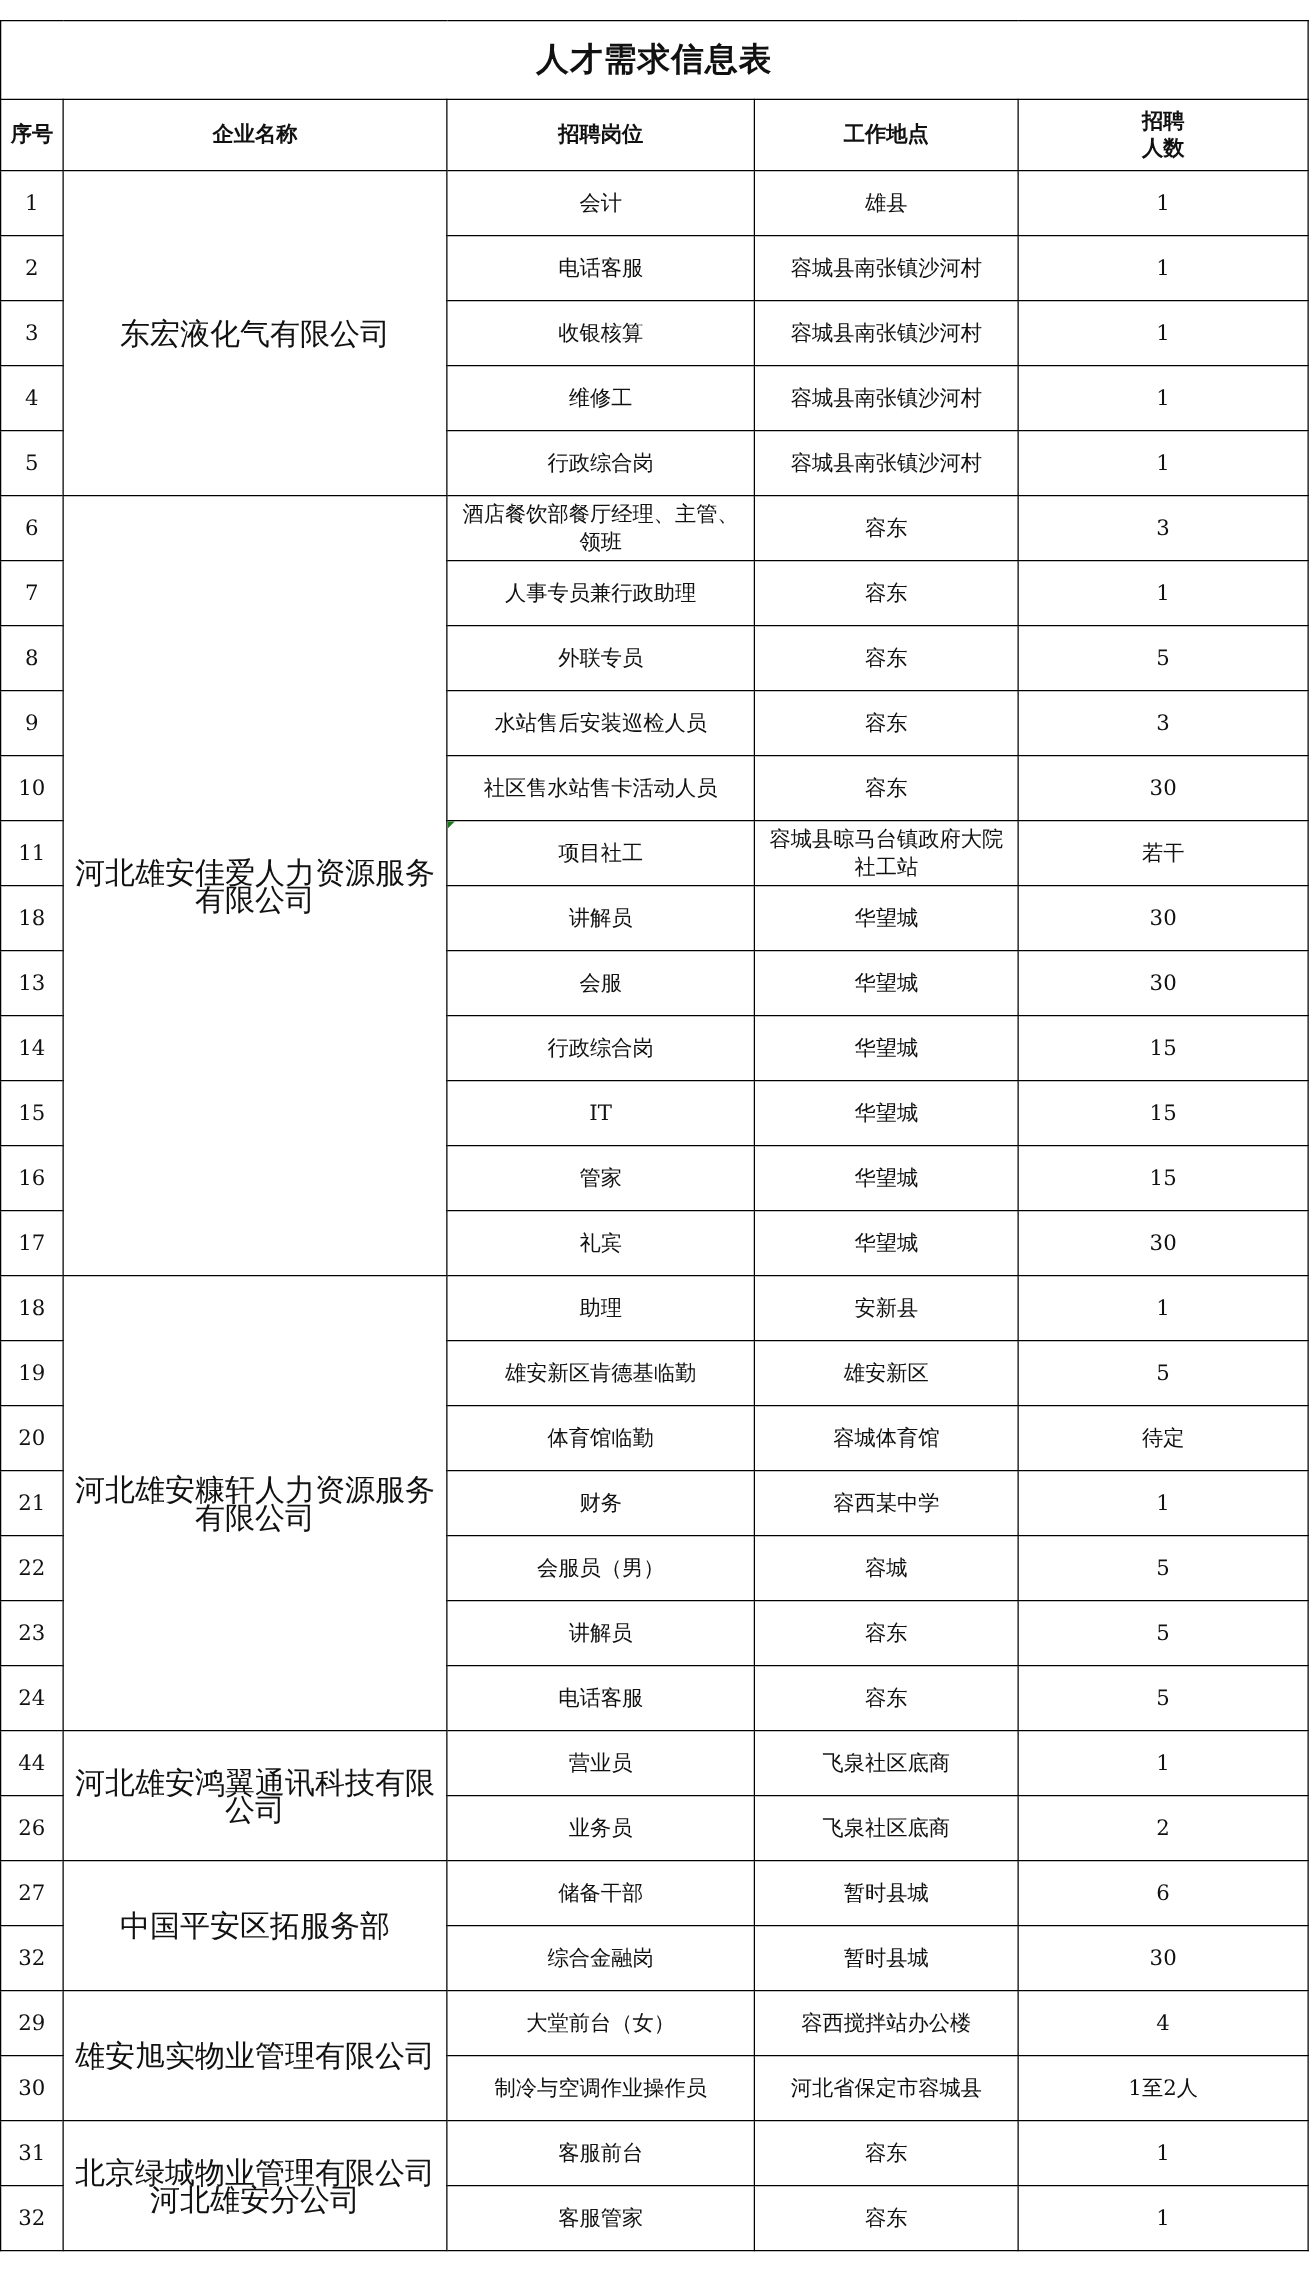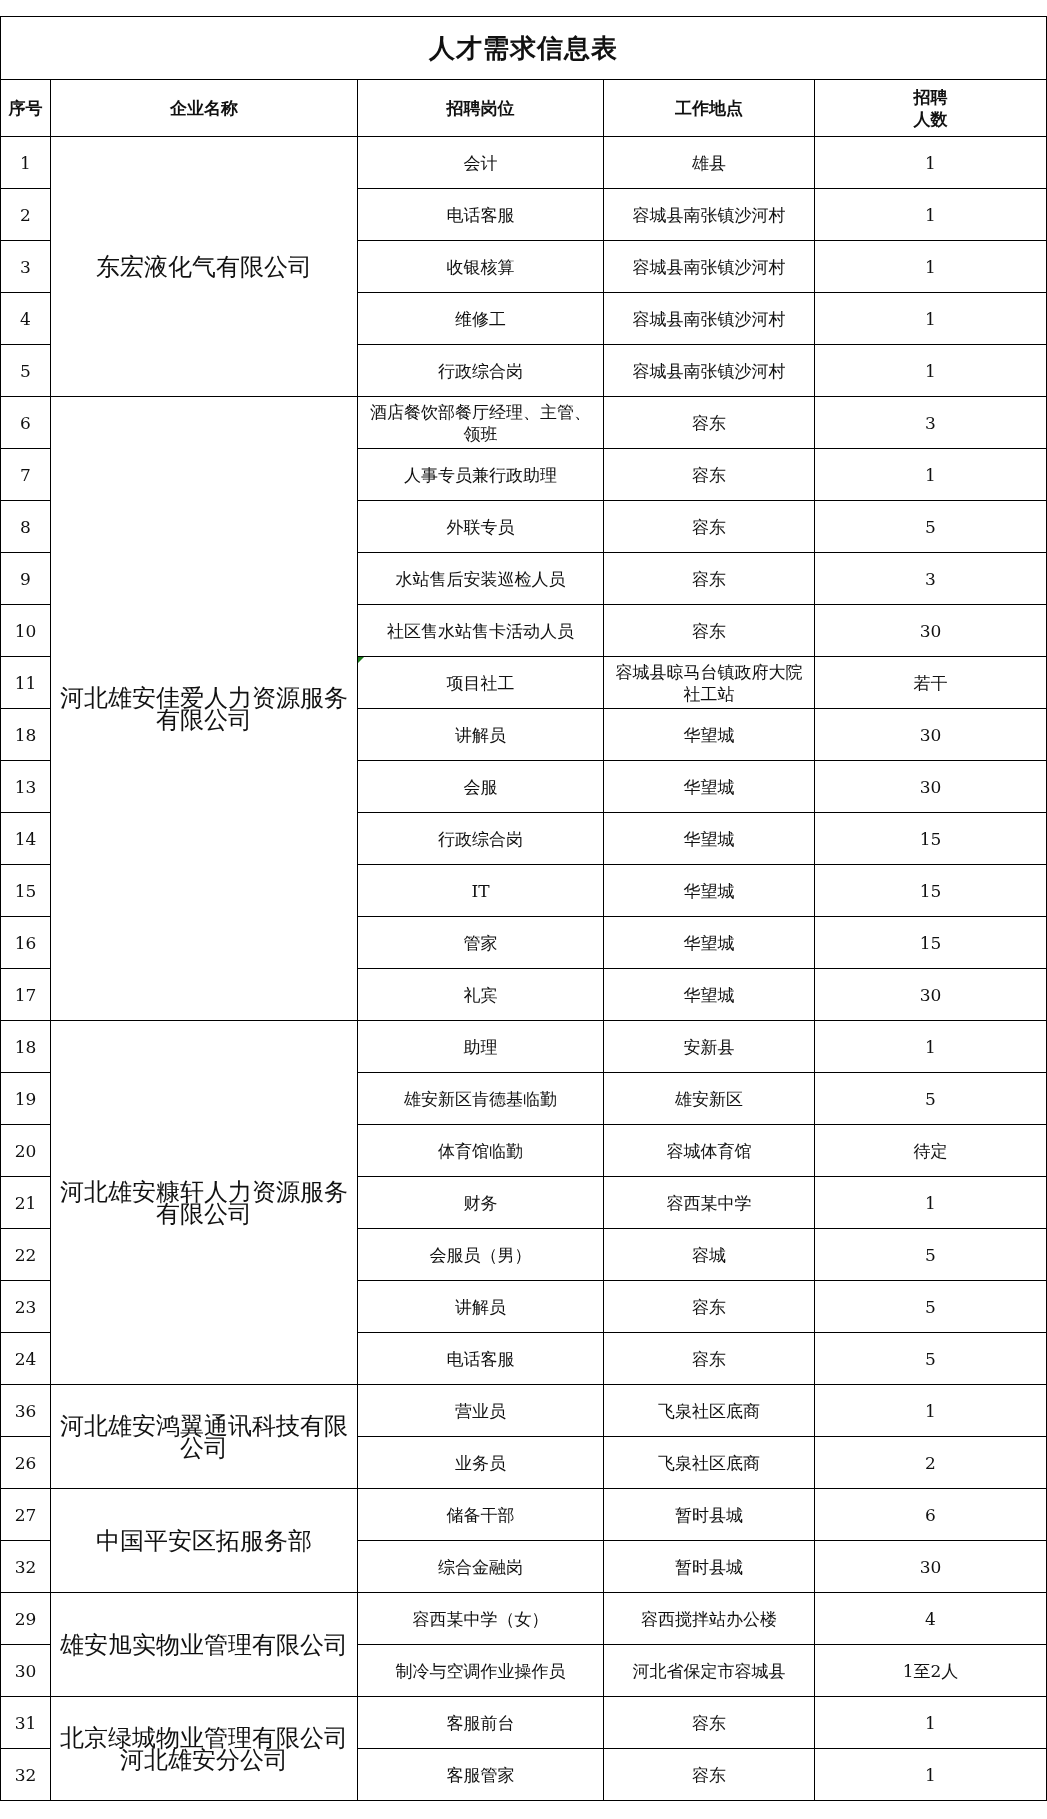--- a/index.html
+++ b/index.html
@@ -201,21 +201,21 @@
       <td>5</td>
     </tr>
     <tr class="data-row">
       <td class="seq">24</td>
       <td class="pos">电话客服</td>
       <td>容东</td>
       <td>5</td>
     </tr>
 
     <tr class="data-row">
-      <td class="seq">36</td>
+      <td class="seq">44</td>
       <td class="company" rowspan="2">河北雄安鸿翼通讯科技有限公司</td>
       <td class="pos">营业员</td>
       <td>飞泉社区底商</td>
       <td>1</td>
     </tr>
     <tr class="data-row">
       <td class="seq">26</td>
       <td class="pos">业务员</td>
       <td>飞泉社区底商</td>
       <td>2</td>
@@ -231,21 +231,21 @@
     <tr class="data-row">
       <td class="seq">32</td>
       <td class="pos">综合金融岗</td>
       <td>暂时县城</td>
       <td>30</td>
     </tr>
 
     <tr class="data-row">
       <td class="seq">29</td>
       <td class="company" rowspan="2">雄安旭实物业管理有限公司</td>
-      <td class="pos">容西某中学（女）</td>
+      <td class="pos">大堂前台（女）</td>
       <td>容西搅拌站办公楼</td>
       <td>4</td>
     </tr>
     <tr class="data-row">
       <td class="seq">30</td>
       <td class="pos">制冷与空调作业操作员</td>
       <td>河北省保定市容城县</td>
       <td>1至2人</td>
     </tr>
 

